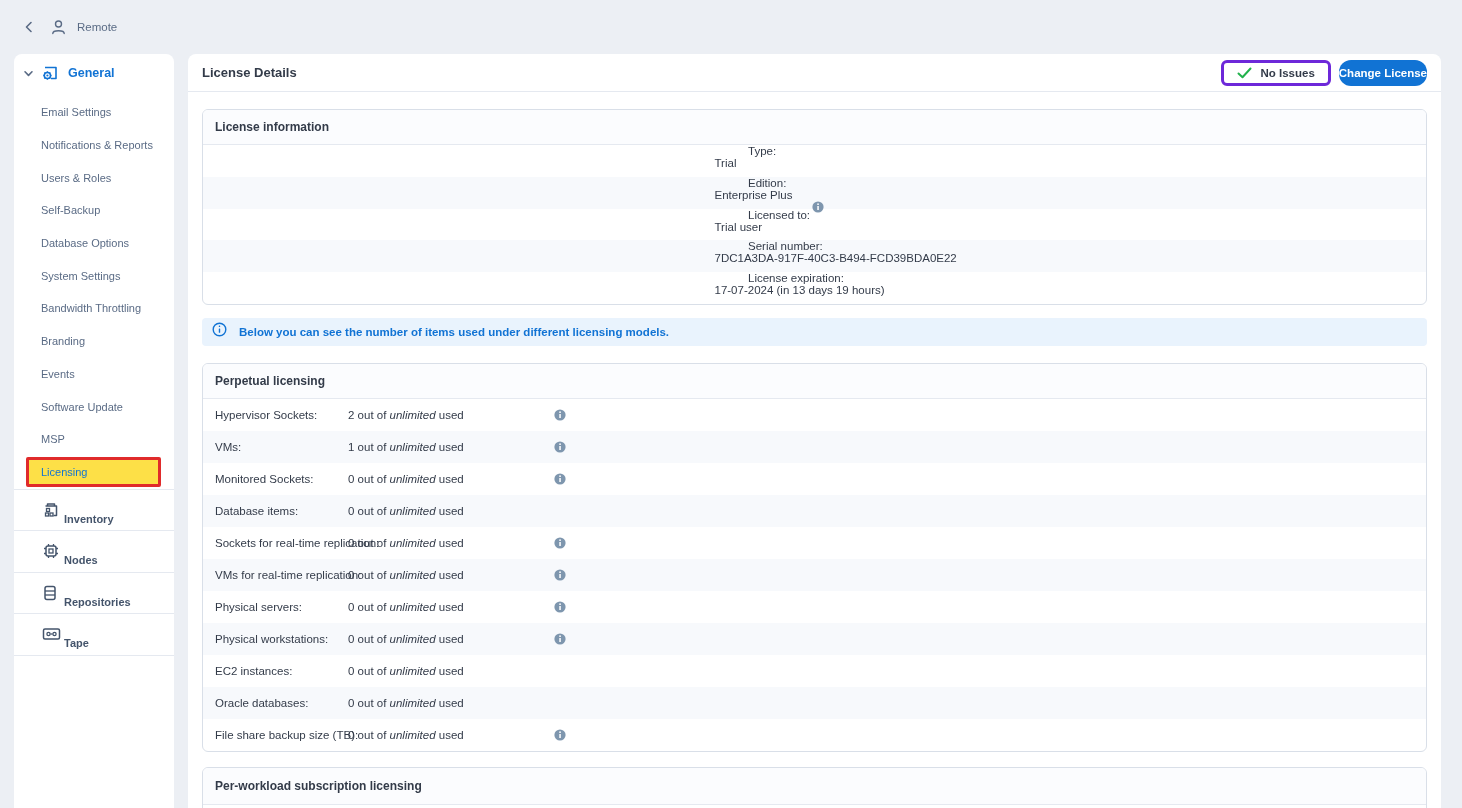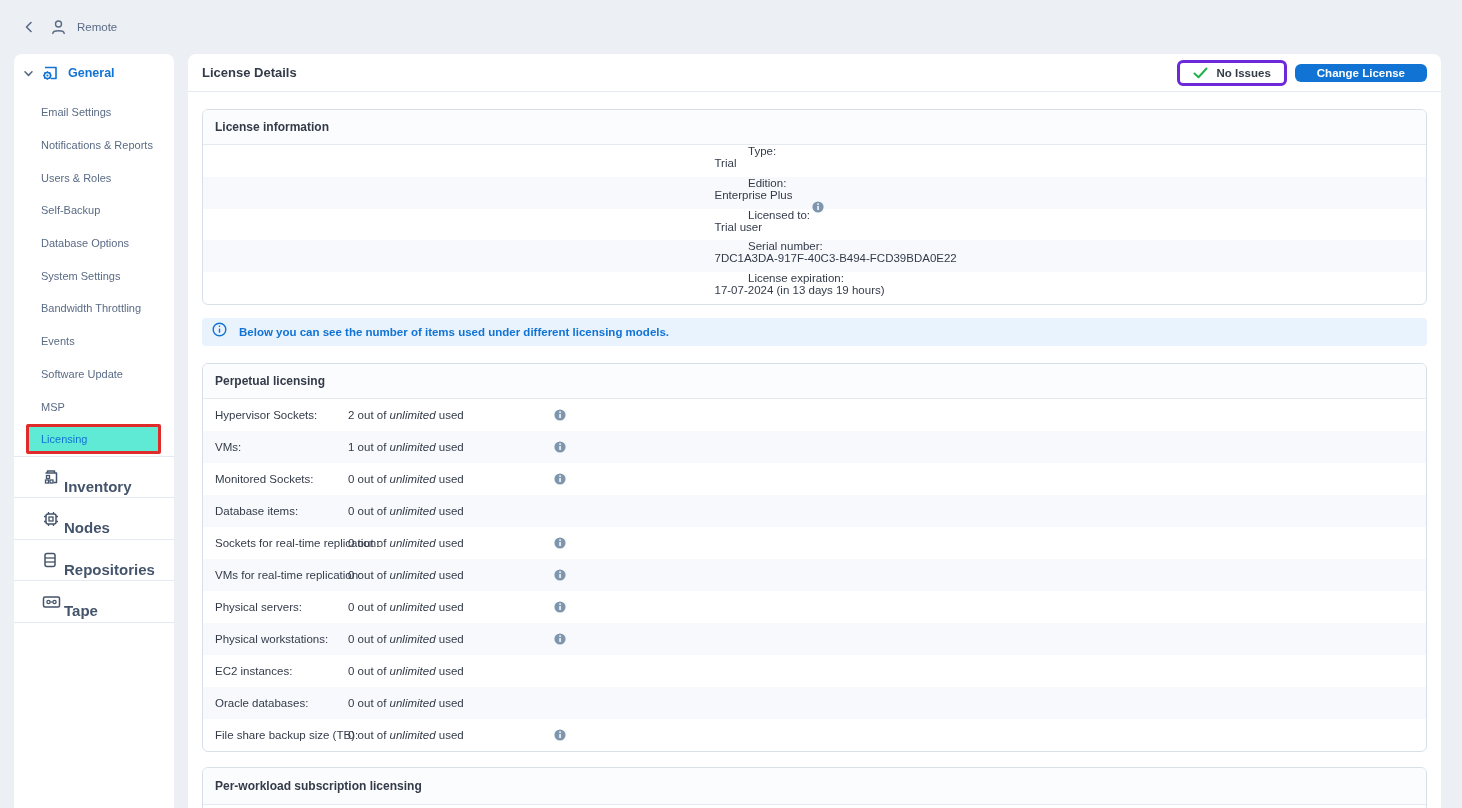--- a/index.html
+++ b/index.html
@@ -20,33 +20,33 @@
   .topbar .remote-label{margin-left:10px;font-size:11.5px;color:var(--text-slate);}
 
   
   .sidebar{position:absolute;left:14px;top:54px;width:160px;bottom:0;background:var(--panel);border-radius:8px 8px 0 0;overflow:hidden;}
   .gen-header{height:38px;display:flex;align-items:center;padding-left:9px;cursor:pointer;}
   .gen-header .chev{display:flex;align-items:center;}
   .gen-header .gico{display:flex;align-items:center;margin-left:7px;}
   .gen-header .gen-label{margin-left:9px;font-size:12.5px;font-weight:bold;color:var(--accent);}
   .sub-list{padding-top:4px;}
   .sub-item{height:32.7px;display:flex;align-items:center;padding-left:27px;font-size:11px;color:var(--text-slate);cursor:pointer;}
-  .sub-item.active{height:30px;margin:1px 13px 2px 12px;padding-left:12px;background:#5eead4;border:3px solid var(--red);border-radius:2px;color:var(--accent);}
+  .sub-item.active{height:30px;margin:1px 13px 2px 12px;padding-left:12px;background:#fde047;border:3px solid var(--red);border-radius:2px;color:var(--accent);}
   .side-sep{border-top:1px solid var(--divider);}
   .section-item{height:40.5px;display:flex;align-items:center;padding-left:28px;cursor:pointer;}
   .section-item .sico{display:flex;align-items:center;width:22px;}
-  .section-item .sec-label{font-size:15px;font-weight:bold;color:var(--section-text);margin-top:18px;}
+  .section-item .sec-label{font-size:11px;font-weight:bold;color:var(--section-text);margin-top:18px;}
 
   
   .main{position:absolute;left:188px;top:54px;width:1253px;bottom:0;background:var(--panel);border-radius:8px 8px 0 0;overflow:hidden;}
   .main-header{height:38px;display:flex;align-items:center;padding:0 14px;border-bottom:1px solid var(--divider);}
   .main-title{font-size:13px;font-weight:bold;}
   .main-actions{margin-left:auto;display:flex;align-items:center;gap:8px;}
   .btn-no-issues{height:26px;display:flex;align-items:center;gap:8px;padding:0 13px;background:#fff;border:3px solid #6d28d9;border-radius:6px;font-size:11.5px;font-weight:bold;color:var(--text-dark);cursor:pointer;}
-  .btn-change{height:18px;display:flex;align-items:center;padding:0 22px;background:var(--accent);border:none;border-radius:6px;font-size:11.5px;font-weight:bold;color:#fff;cursor:pointer;}
+  .btn-change{height:26px;display:flex;align-items:center;padding:0 0;background:var(--accent);border:none;border-radius:12px;font-size:11.5px;font-weight:bold;color:#fff;cursor:pointer;}
 
   .content{position:absolute;top:39px;left:0;right:0;bottom:0;padding:16px 14px;overflow:hidden;}
 
   .card{border:1px solid var(--card-border);border-radius:6px;background:#fff;overflow:hidden;}
   .card-header{height:35px;display:flex;align-items:center;padding:0 12px;background:var(--header-tint);border-bottom:1px solid var(--divider);font-size:12px;font-weight:bold;}
   .row{display:flex;align-items:center;padding:0 12px;font-size:11.5px;color:var(--text-dark);}
   .rows-license .row{height:31.8px;flex-direction:column;}
   .rows-usage .row{height:32px;}
   .row:nth-child(even){background:var(--stripe);}
   .row-label{width:133px;flex:none;white-space:nowrap;overflow:visible;}
@@ -105,20 +105,21 @@
   </div>
 
   <div class="sub-list" id="general-list">
       <div class="sub-item">Email Settings</div>
       <div class="sub-item">Notifications &amp; Reports</div>
       <div class="sub-item">Users &amp; Roles</div>
       <div class="sub-item">Self-Backup</div>
       <div class="sub-item">Database Options</div>
       <div class="sub-item">System Settings</div>
       <div class="sub-item">Bandwidth Throttling</div>
+      <div class="sub-item">Branding</div>
       <div class="sub-item">Events</div>
       <div class="sub-item">Software Update</div>
       <div class="sub-item">MSP</div>
       <div class="sub-item active">Licensing</div>
     </div>
 
   <div id="sections-list">
       <div class="side-sep"></div>
       <div class="section-item">
         <span class="sico">

